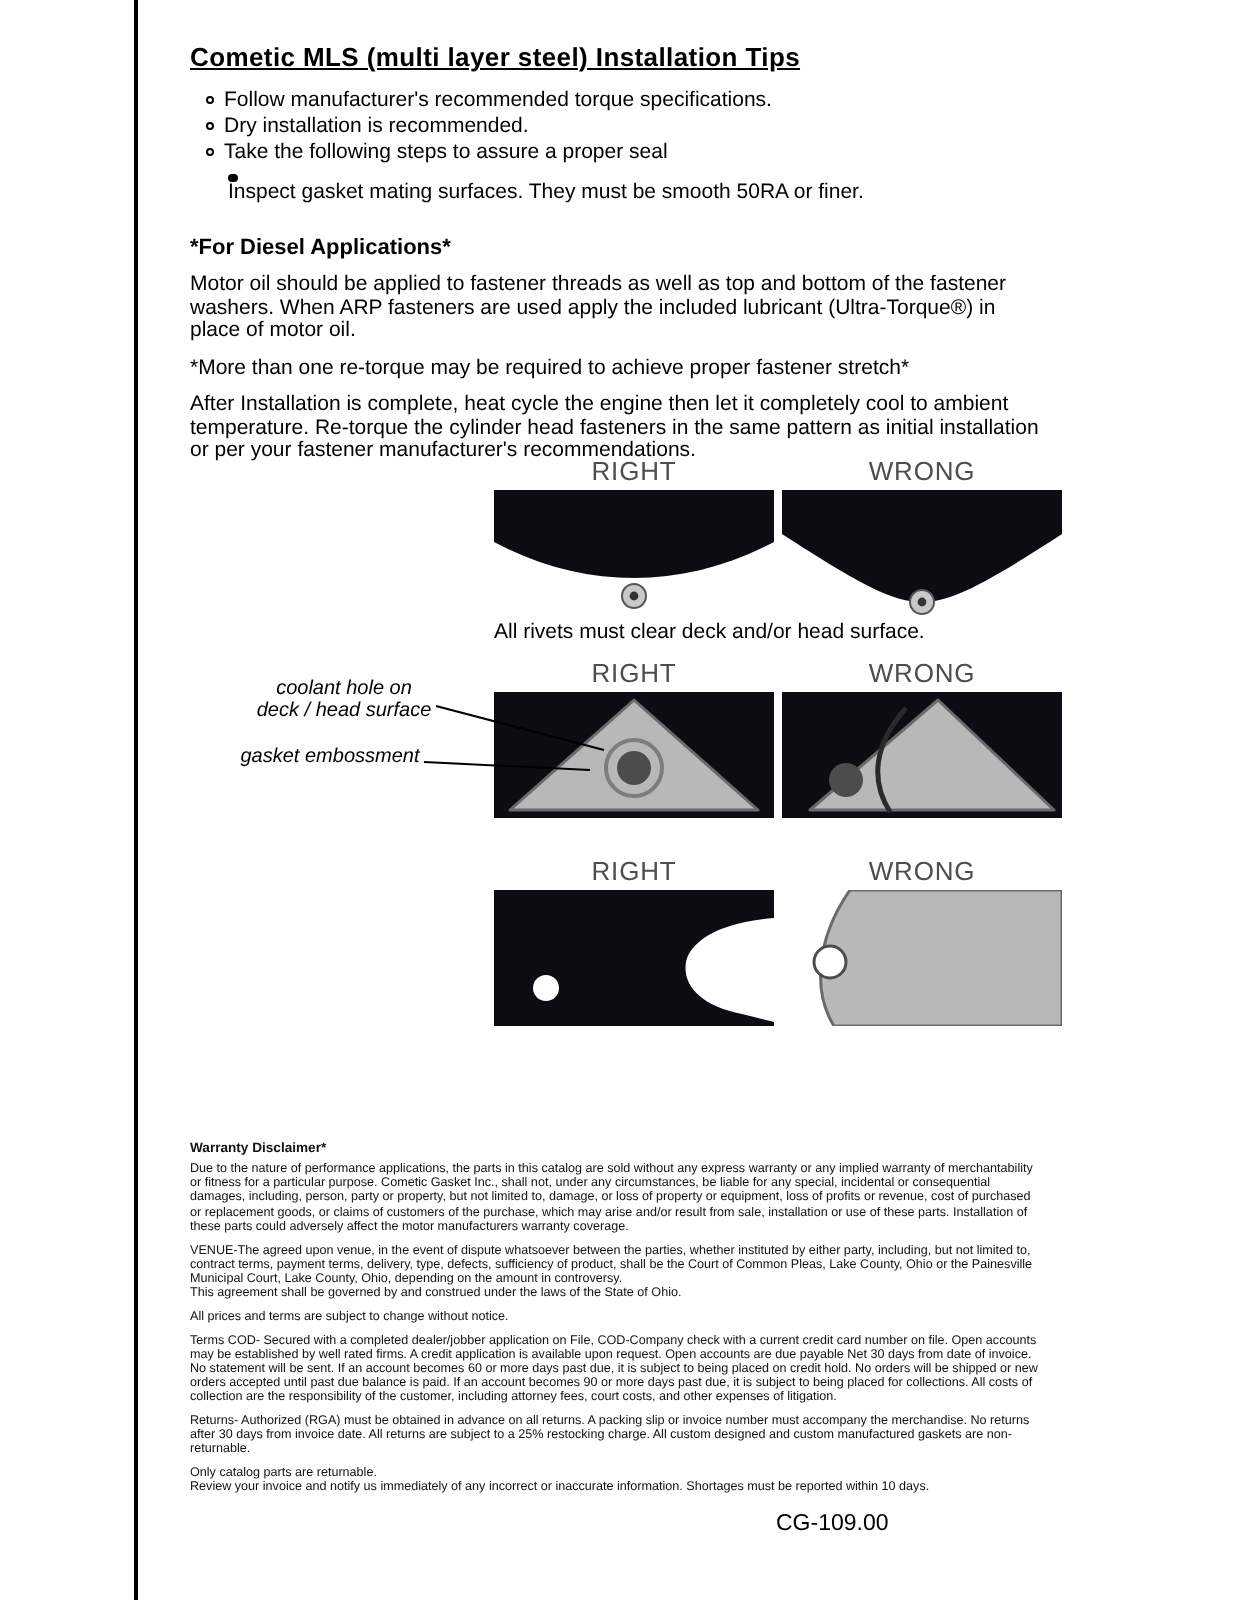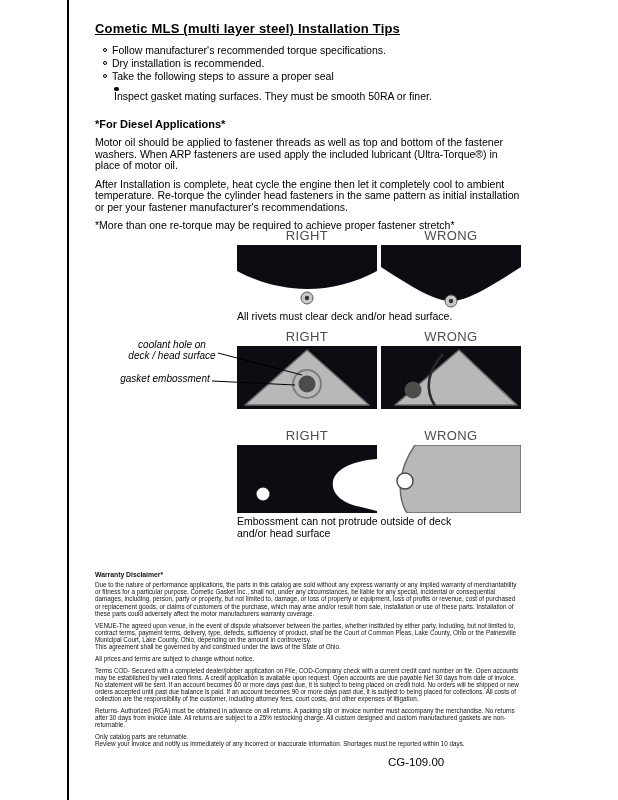--- a/index.html
+++ b/index.html
@@ -17,21 +17,21 @@
   .bullet.sub { margin-left:11px;flex-direction:column; }
   .b-open { flex:none; width:4px; height:4px; border:1px solid #000; border-radius:50%;
             margin:2.5px 5px 0 0; }
   .b-fill { flex:none; width:4.5px; height:4.5px; background:#000; border-radius:50%;
             margin:2.5px 5px 0 0; }
 
   .diesel { position:absolute; left:95px; top:118px; width:428px; }
   .diesel-heading { font-size:11px; font-weight:bold; margin-bottom:7px; }
   .diesel p { font-size:10.5px; line-height:11.5px; margin-bottom:7px; }
 
-  .diagrams { position:absolute; left:237px; top:228px; width:284px; height:335px;text-decoration:underline; }
+  .diagrams { position:absolute; left:247px; top:228px; width:284px; height:335px;text-decoration:underline; }
   .drow { position:absolute; left:0; width:284px; }
   .drow1 { top:0; } .drow2 { top:101px; } .drow3 { top:200px; }
   .dlabels { display:flex; }
   .dlabels span { width:140px; text-align:center; font-size:13px; color:#4d4d4d; letter-spacing:.4px; }
   .dlabels span + span { margin-left:4px; }
   .dimgs { display:flex; margin-top:2px; }
   .dimgs svg { display:block; }
   .dimgs svg + svg { margin-left:4px; }
   .dcap { margin-top:3px; font-size:10.5px; line-height:11.5px; white-space:pre-line; }
 
@@ -70,22 +70,22 @@
     </div>
     <div class="bullet sub">
       <span class="b-fill"></span>
       <span>Inspect gasket mating surfaces.  They must be smooth 50RA or finer.</span>
     </div>
   </div>
 
   <div class="diesel">
     <div class="diesel-heading">*For Diesel Applications*</div>
     <p>Motor oil should be applied to fastener threads as well as top and bottom of the fastener washers. When ARP fasteners are used apply the included lubricant (Ultra-Torque®) in place of motor oil.</p>
+    <p>*More than one re-torque may be required to achieve proper fastener stretch*</p>
     <p>After Installation is complete, heat cycle the engine then let it completely cool to ambient temperature. Re-torque the cylinder head fasteners in the same pattern as initial installation or per your fastener manufacturer's recommendations.</p>
-    <p>*More than one re-torque may be required to achieve proper fastener stretch*</p>
   </div>
 
   <div class="diagrams">
 
     <div class="drow drow1">
       <div class="dlabels">
         <span>RIGHT</span>
         <span>WRONG</span>
       </div>
       <div class="dimgs">
@@ -136,22 +136,20 @@
           <rect width="140" height="68" fill="#ffffff"></rect>
           <path d="M0,0 L140,0 L140,14 C112,16 98,26 96,36 C94,48 104,58 124,62 L140,66 L140,68 L0,68 Z" fill="#0c0c12"></path>
           <circle cx="26" cy="49" r="6.5" fill="#ffffff"></circle>
         </svg>
         <svg width="140" height="68">
           <rect width="140" height="68" fill="#ffffff"></rect>
           <path d="M34,0 L140,0 L140,68 L26,68 C16,52 16,26 34,0 Z" fill="#b8b8b8" stroke="#6a6a6a" stroke-width="1.5"></path>
           <circle cx="24" cy="36" r="8" fill="#ffffff" stroke="#4c4c4c" stroke-width="1.5"></circle>
         </svg>
       </div>
-      <div class="dcap">Embossment can not protrude outside of deck
-and/or head surface</div>
     </div>
 
   </div>
 
   <div class="callout callout1">coolant hole on
 deck / head surface</div>
   <div class="callout callout2">gasket embossment</div>
   <svg class="callout-lines" width="105" height="50">
     <line x1="8" y1="8" x2="92" y2="30" stroke="#000" stroke-width="1"></line>
     <line x1="2" y1="36" x2="85" y2="40" stroke="#000" stroke-width="1"></line>

